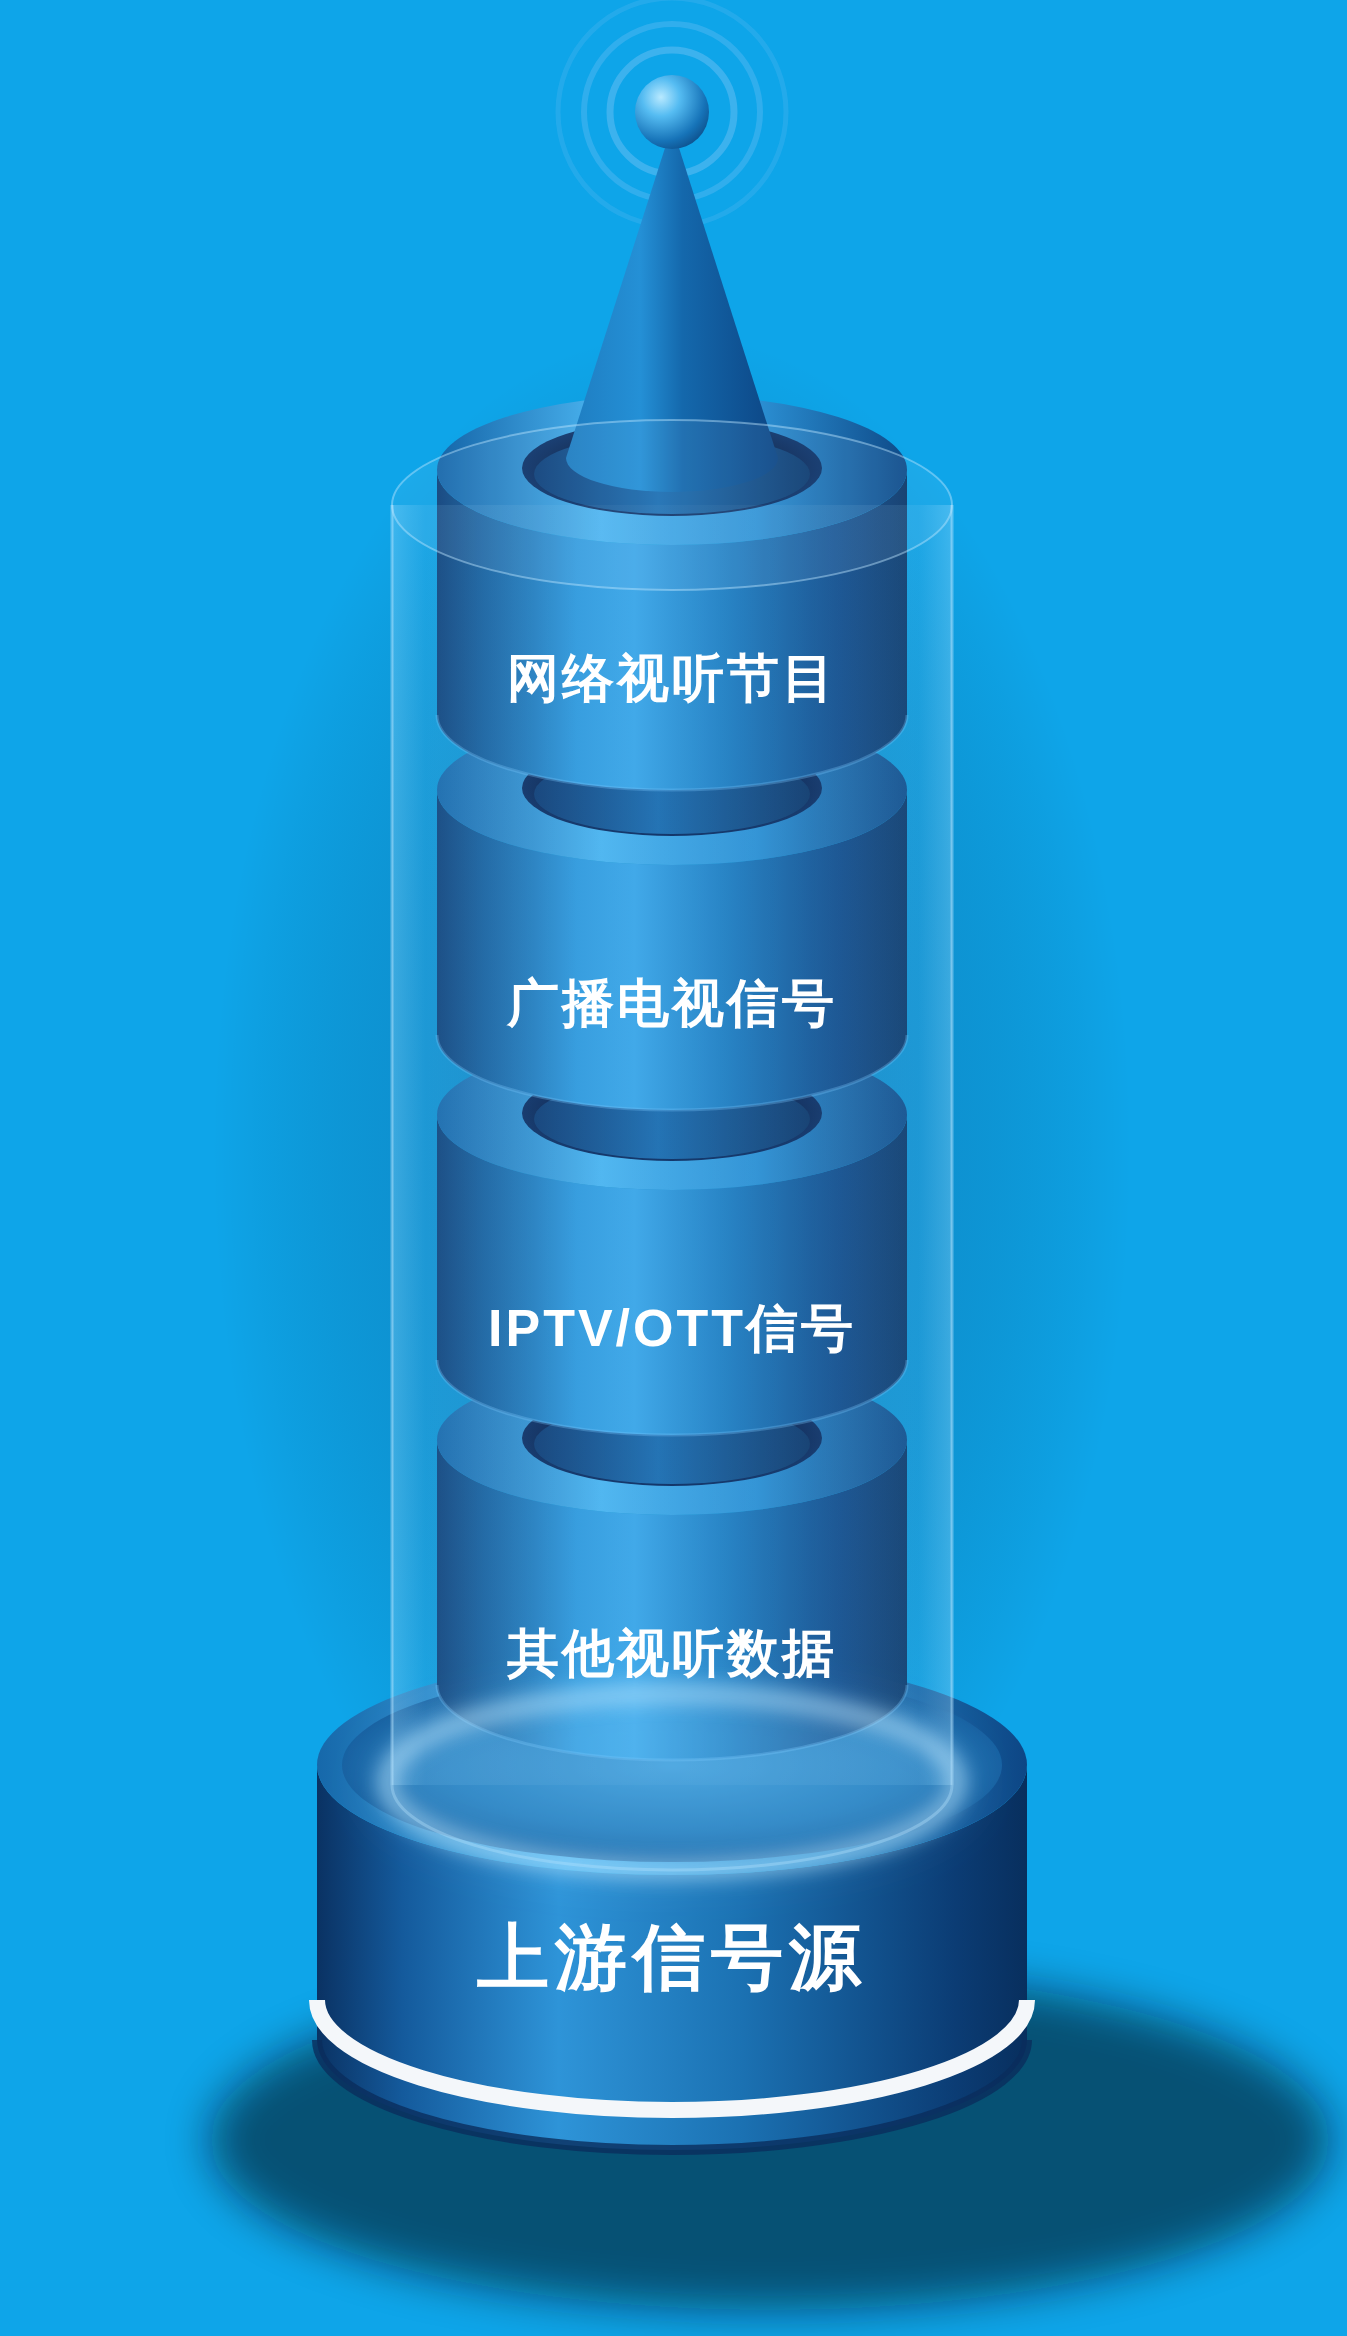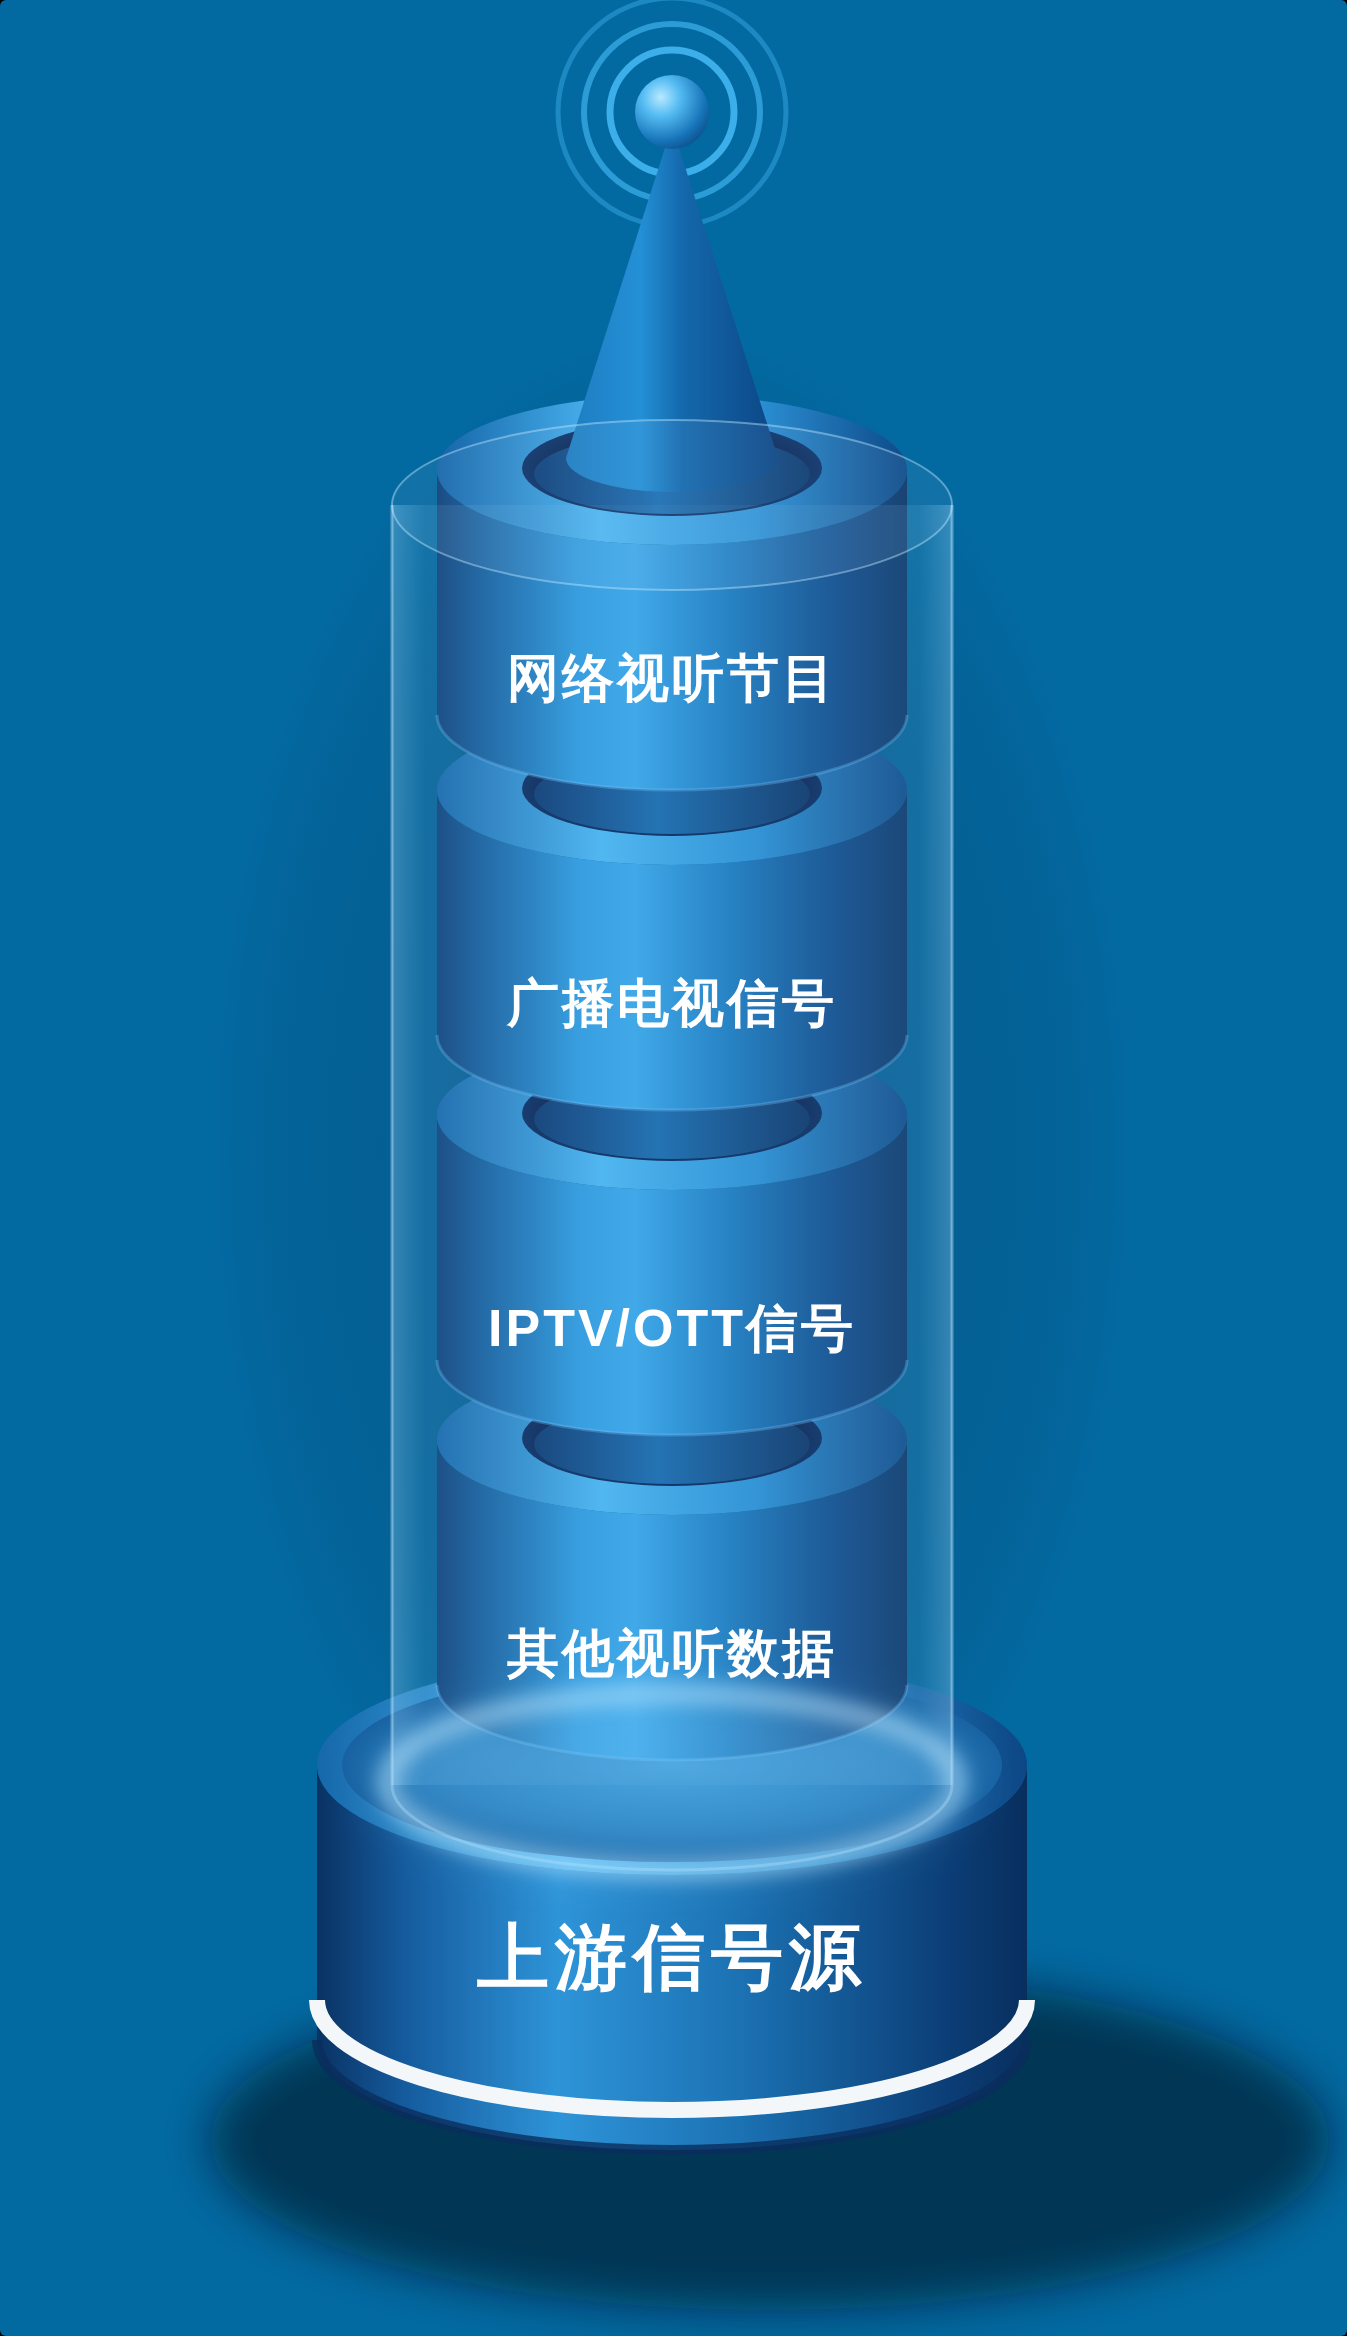--- a/index.html
+++ b/index.html
@@ -10,22 +10,21 @@
   body {
     width: 1347px;
     height: 2336px;
     overflow: hidden;
     font-family: "Liberation Sans", sans-serif;
   }
   .stage {
     position: relative;
     width: 1347px;
     height: 2336px;
-    background: #0369a1;
-    border-radius: 6px;
+    background: #0ea5e9;
   }
   svg { display: block; }
   text.seg-label {
     fill: #ffffff;
     font-family: "Liberation Sans", sans-serif;
     font-weight: 700;
     font-size: 52px;
     letter-spacing: 3px;
   }
   text.base-label {

